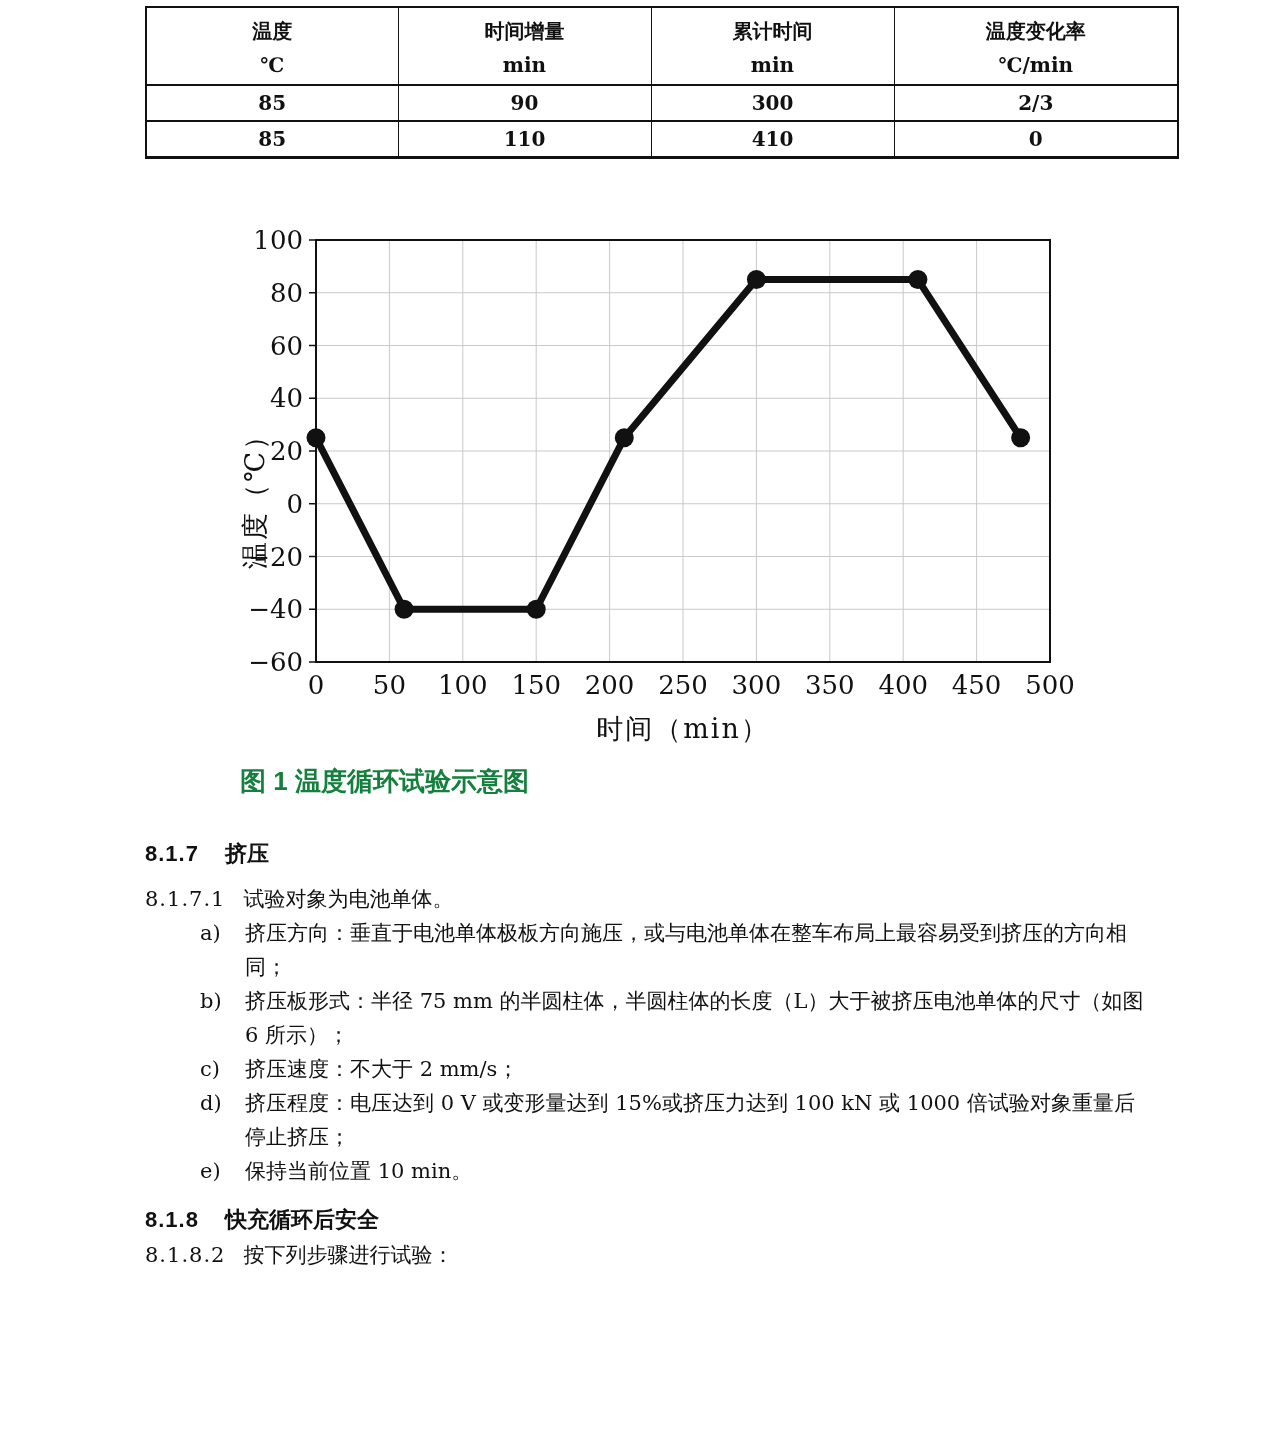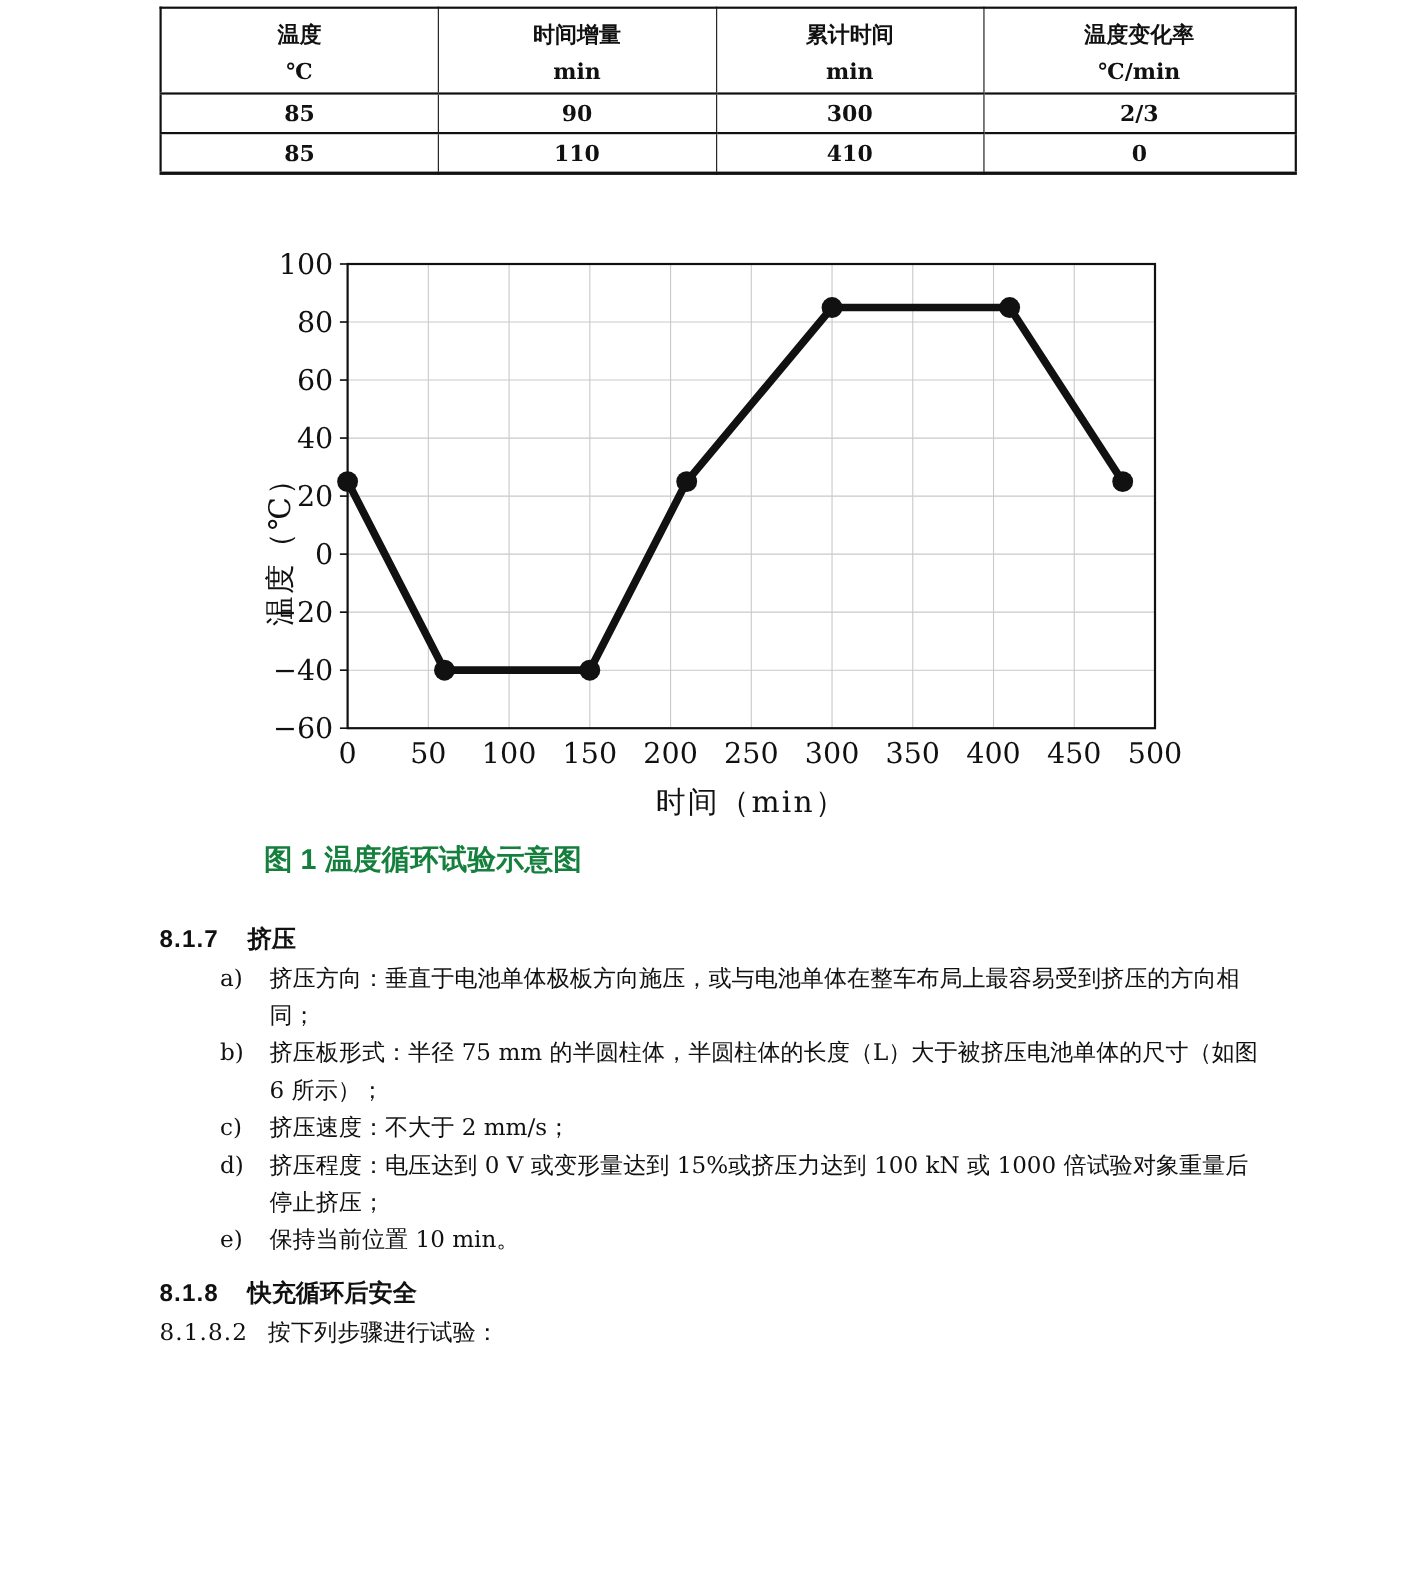--- a/index.html
+++ b/index.html
@@ -169,20 +169,23 @@
       </svg>
     <figcaption class="fig-caption">图 1 温度循环试验示意图</figcaption>
   </figure>
 
   <div class="content">
 
     <h3 class="heading">
       <span class="h-num">8.1.7</span><span class="h-title">挤压</span>
     </h3>
 
+    <p class="clause first">
+      <span class="c-num">8.1.7.1</span><span>试验对象为电池单体。</span>
+    </p>
 
     <div id="conditions-list">
         <div class="condition"><span class="cond-label">a)</span><span class="cond-text">挤压方向：垂直于电池单体极板方向施压，或与电池单体在整车布局上最容易受到挤压的方向相同；</span></div>
         <div class="condition"><span class="cond-label">b)</span><span class="cond-text">挤压板形式：半径 75 mm 的半圆柱体，半圆柱体的长度（L）大于被挤压电池单体的尺寸（如图 6 所示）；</span></div>
         <div class="condition"><span class="cond-label">c)</span><span class="cond-text">挤压速度：不大于 2 mm/s；</span></div>
         <div class="condition"><span class="cond-label">d)</span><span class="cond-text">挤压程度：电压达到 0 V 或变形量达到 15%或挤压力达到 100 kN 或 1000 倍试验对象重量后停止挤压；</span></div>
         <div class="condition"><span class="cond-label">e)</span><span class="cond-text">保持当前位置 10 min。</span></div>
       </div>
 
 

